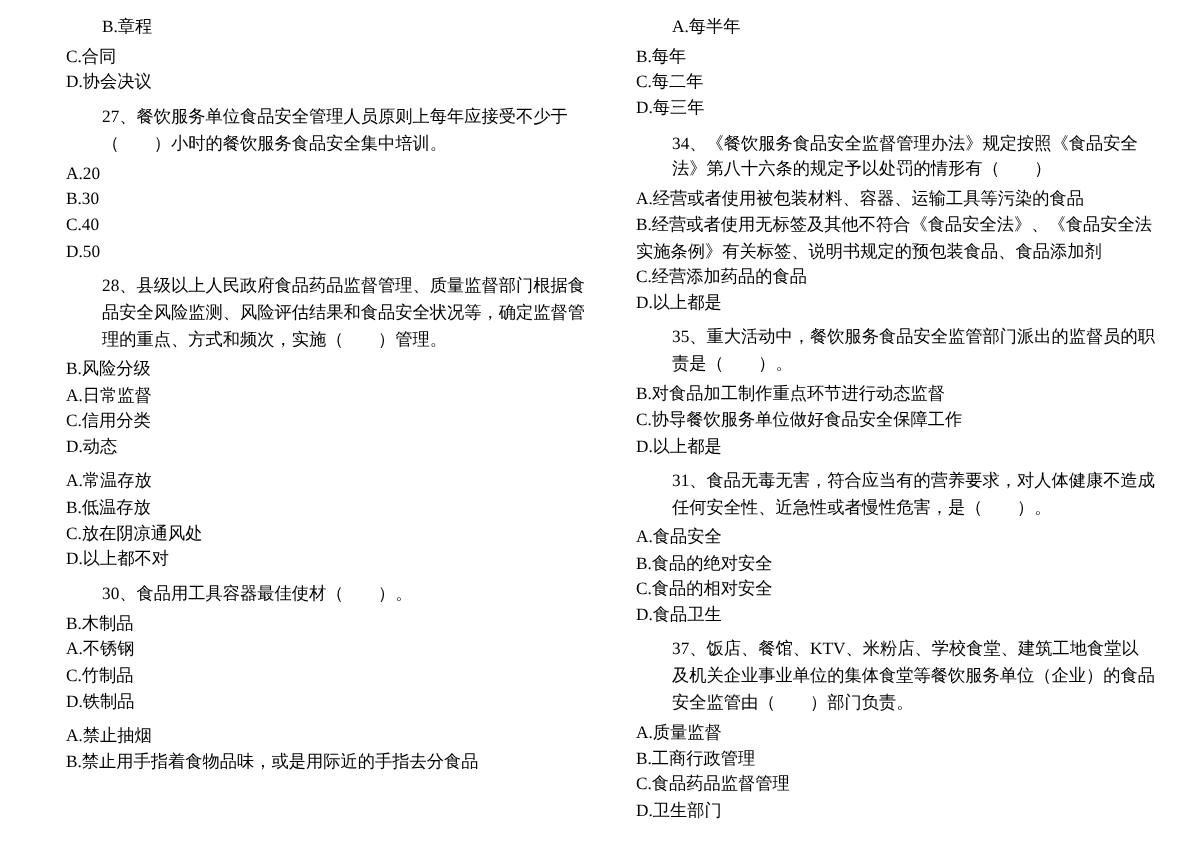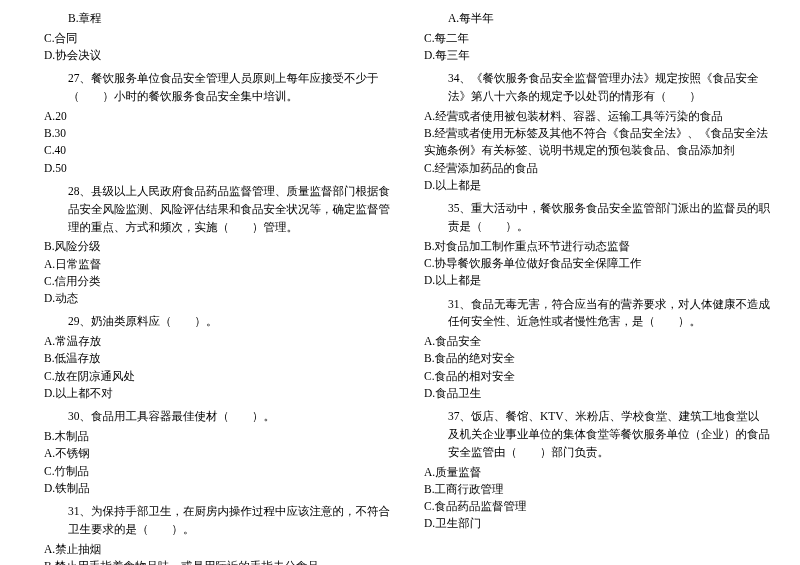--- a/index.html
+++ b/index.html
@@ -55,42 +55,41 @@
         <p class="option">D.50</p>
       </div>
       <div class="question-block">
         <p class="question-text">28、县级以上人民政府食品药品监督管理、质量监督部门根据食品安全风险监测、风险评估结果和食品安全状况等，确定监督管理的重点、方式和频次，实施（　　）管理。</p>
         <p class="option">B.风险分级</p>
         <p class="option">A.日常监督</p>
         <p class="option">C.信用分类</p>
         <p class="option">D.动态</p>
       </div>
       <div class="question-block">
-        <p class="question-text">29、奶油类原料应（　　）。</p>
         <p class="option">A.常温存放</p>
         <p class="option">B.低温存放</p>
         <p class="option">C.放在阴凉通风处</p>
         <p class="option">D.以上都不对</p>
       </div>
       <div class="question-block">
         <p class="question-text">30、食品用工具容器最佳使材（　　）。</p>
         <p class="option">B.木制品</p>
         <p class="option">A.不锈钢</p>
         <p class="option">C.竹制品</p>
         <p class="option">D.铁制品</p>
       </div>
       <div class="question-block">
-        <p class="question-text">31、为保持手部卫生，在厨房内操作过程中应该注意的，不符合卫生要求的是（　　）。</p>
         <p class="option">A.禁止抽烟</p>
         <p class="option">B.禁止用手指着食物品味，或是用际近的手指去分食品</p>
       </div>
     </div>
   <div class="column" id="right-col">
       <div class="question-block">
         <p class="question-text">A.每半年</p>
+        <p class="option">B.每年</p>
         <p class="option">C.每二年</p>
         <p class="option">D.每三年</p>
       </div>
       <div class="question-block">
         <p class="question-text">34、《餐饮服务食品安全监督管理办法》规定按照《食品安全法》第八十六条的规定予以处罚的情形有（　　）</p>
         <p class="option">A.经营或者使用被包装材料、容器、运输工具等污染的食品</p>
         <p class="option">B.经营或者使用无标签及其他不符合《食品安全法》、《食品安全法实施条例》有关标签、说明书规定的预包装食品、食品添加剂</p>
         <p class="option">C.经营添加药品的食品</p>
         <p class="option">D.以上都是</p>
       </div>

